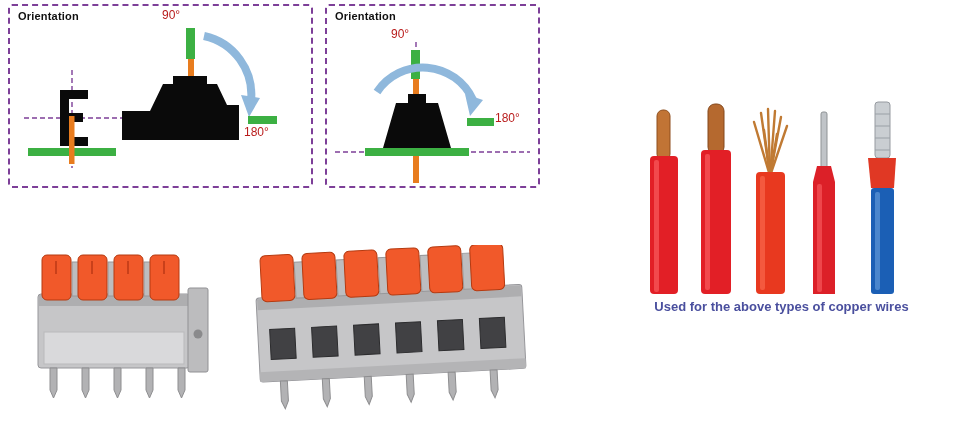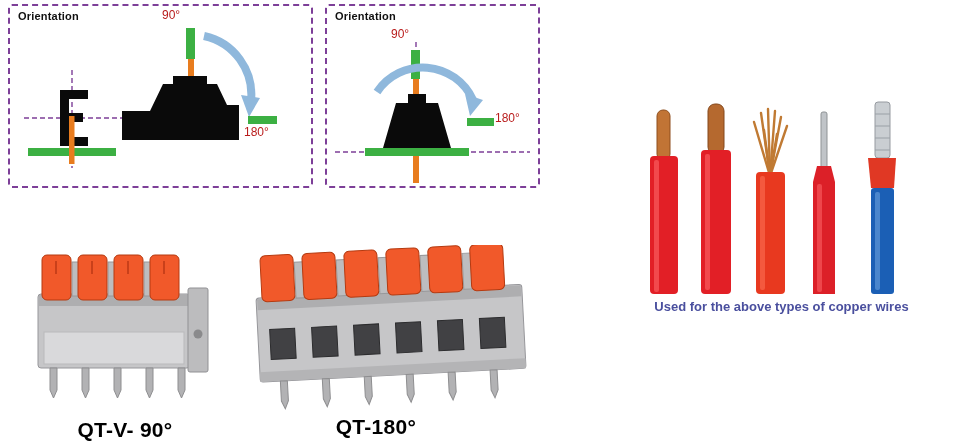--- a/index.html
+++ b/index.html
@@ -123,21 +123,20 @@
       </g>
       <g fill="#b2b2b4" stroke="#8e8e90">
         <polygon points="20,116 27,116 27,138 23.5,146 20,138"></polygon>
         <polygon points="52,116 59,116 59,138 55.5,146 52,138"></polygon>
         <polygon points="84,116 91,116 91,138 87.5,146 84,138"></polygon>
         <polygon points="116,116 123,116 123,138 119.5,146 116,138"></polygon>
         <polygon points="148,116 155,116 155,138 151.5,146 148,138"></polygon>
       </g>
     </svg>
   </figure>
-  <div class="product-label label-90">QT-V- 90°</div>
 
   <figure class="product product-180">
     <svg viewBox="0 0 295 175" aria-hidden="true">
       <g transform="rotate(-3 147 88)">
         <rect x="10" y="46" width="266" height="84" rx="3" fill="#c6c6c8" stroke="#96969a"></rect>
         <rect x="11" y="47" width="264" height="11" fill="#aeaeb0"></rect>
         <g fill="#bdbdbf" stroke="#98989a">
           <rect x="50" y="12" width="9" height="36"></rect>
           <rect x="92" y="12" width="9" height="36"></rect>
           <rect x="134" y="12" width="9" height="36"></rect>
@@ -165,21 +164,20 @@
           <polygon points="30,130 37,130 37,150 33.5,158 30,150"></polygon>
           <polygon points="72,130 79,130 79,150 75.5,158 72,150"></polygon>
           <polygon points="114,130 121,130 121,150 117.5,158 114,150"></polygon>
           <polygon points="156,130 163,130 163,150 159.5,158 156,150"></polygon>
           <polygon points="198,130 205,130 205,150 201.5,158 198,150"></polygon>
           <polygon points="240,130 247,130 247,150 243.5,158 240,150"></polygon>
         </g>
       </g>
     </svg>
   </figure>
-  <div class="product-label label-180">QT-180°</div>
 
   <figure class="wires">
     <svg viewBox="0 0 335 200" aria-hidden="true">
       <g>
         <rect x="39" y="14" width="13" height="50" rx="6" fill="#c17435" stroke="#8f4f1e"></rect>
         <rect x="32" y="60" width="28" height="138" rx="4" fill="#e21f26"></rect>
         <rect x="36" y="64" width="5" height="132" rx="2" fill="#ff6b6e" opacity="0.55"></rect>
       </g>
       <g>
         <rect x="90" y="8" width="16" height="50" rx="7" fill="#b5692f" stroke="#84481c"></rect>

